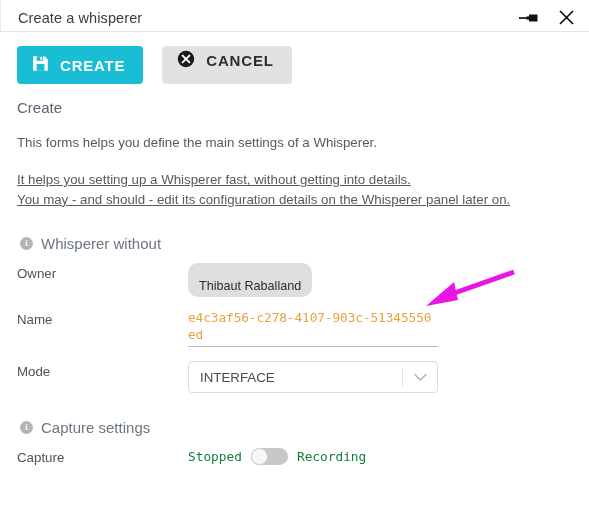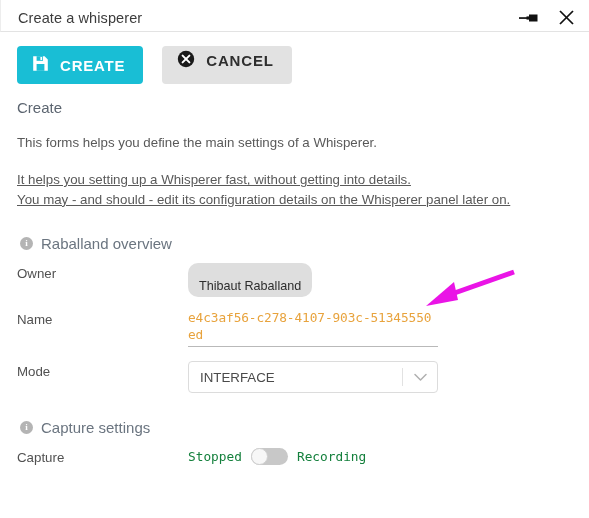--- a/index.html
+++ b/index.html
@@ -293,21 +293,21 @@
 
   <p class="para">This forms helps you define the main settings of a Whisperer.</p>
 
   <p class="para tight">
     <span class="line">It helps you setting up a Whisperer fast, without getting into details.</span>
     <span class="line">You may - and should - edit its configuration details on the Whisperer panel later on.</span>
   </p>
 
   <div class="section-head">
     <span class="info-icon">i</span>
-    <span class="label">Raballand overview</span>
+    <span class="label">Whisperer without</span>
   </div>
 
   <div class="row">
     <div class="row-label">Owner</div>
     <div class="row-field">
       <span class="chip">Thibaut Raballand</span>
     </div>
   </div>
 
   <div class="row mt-row">

